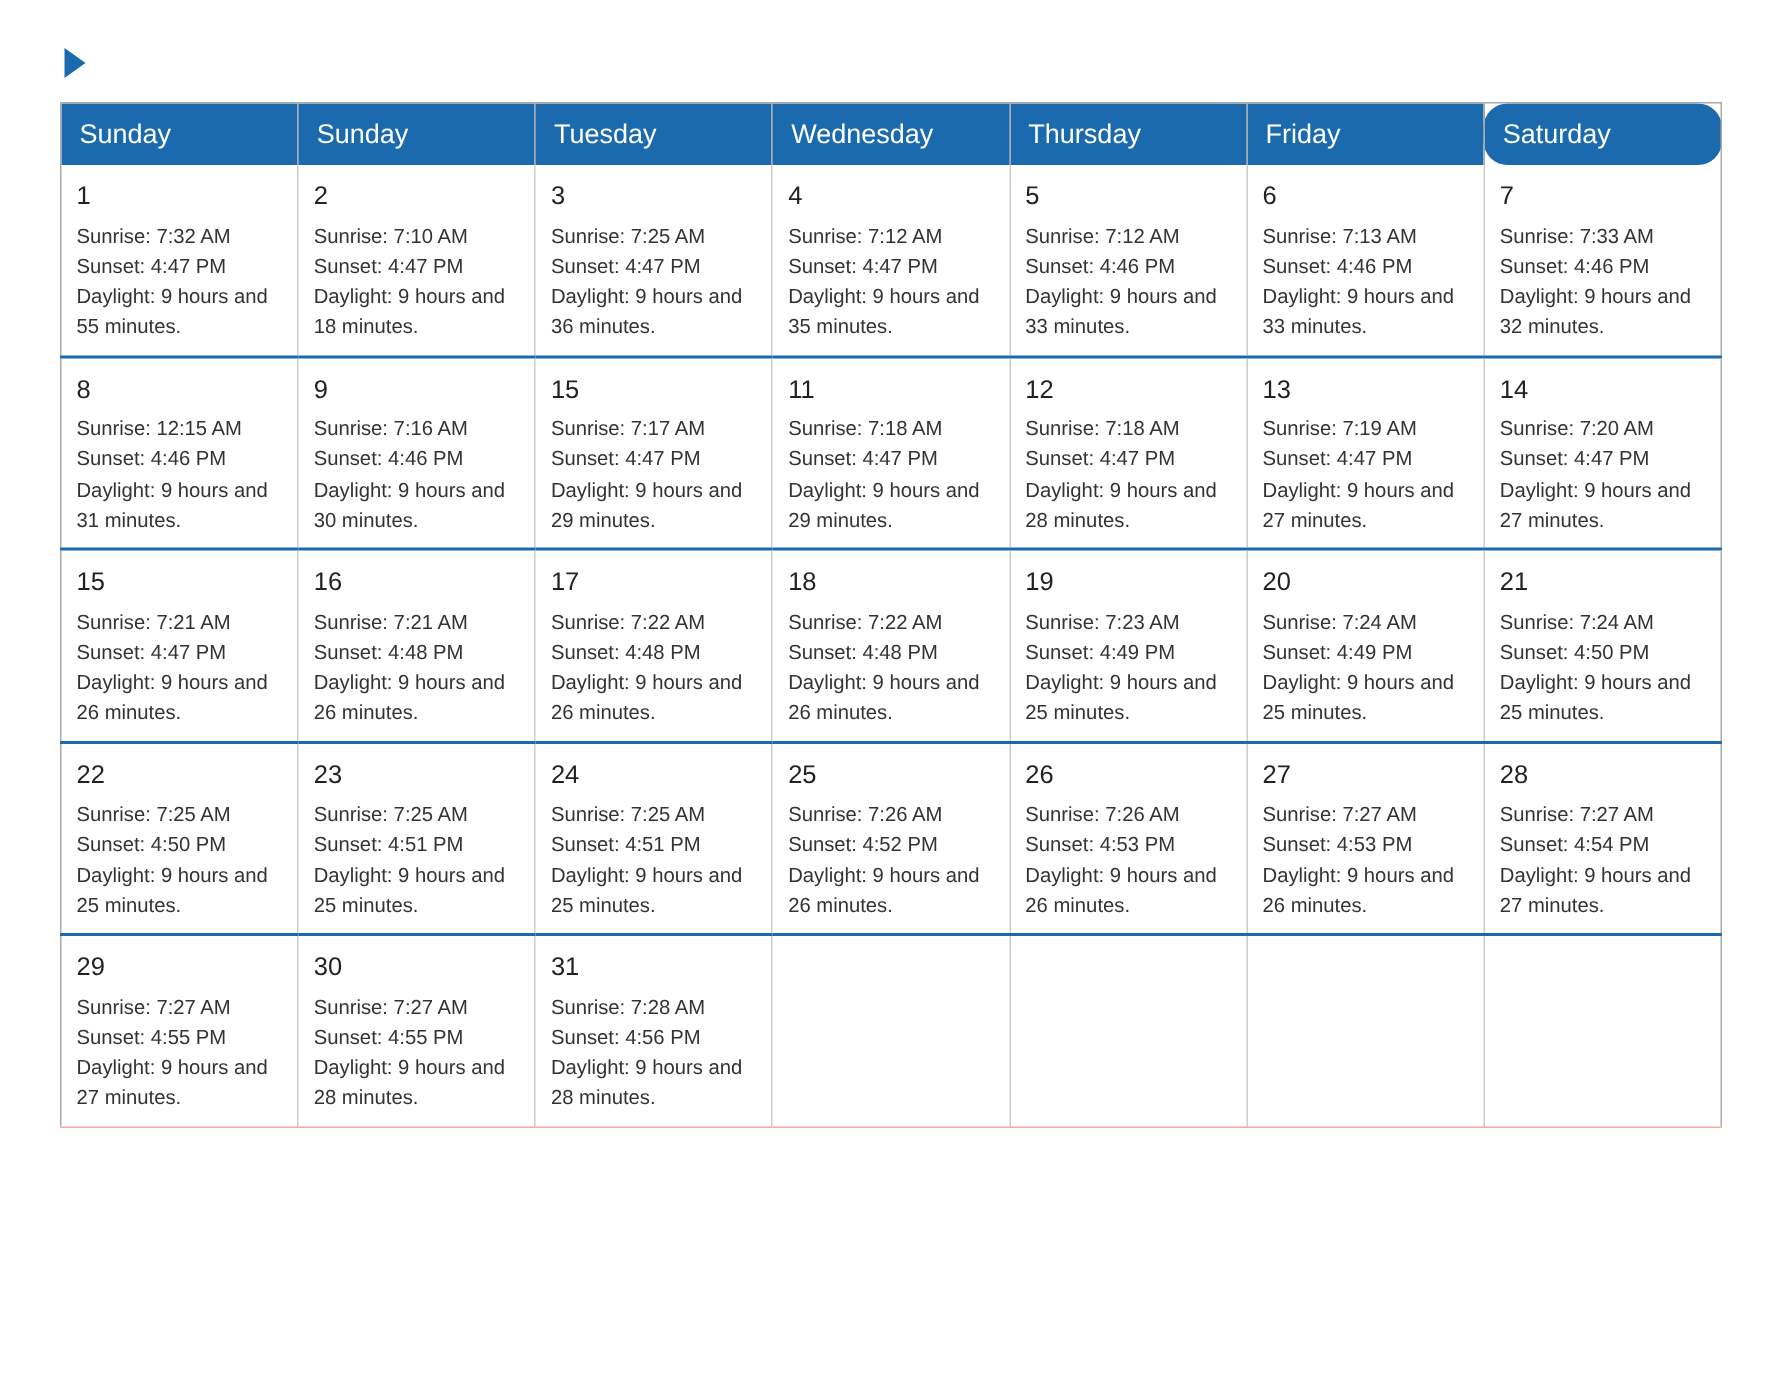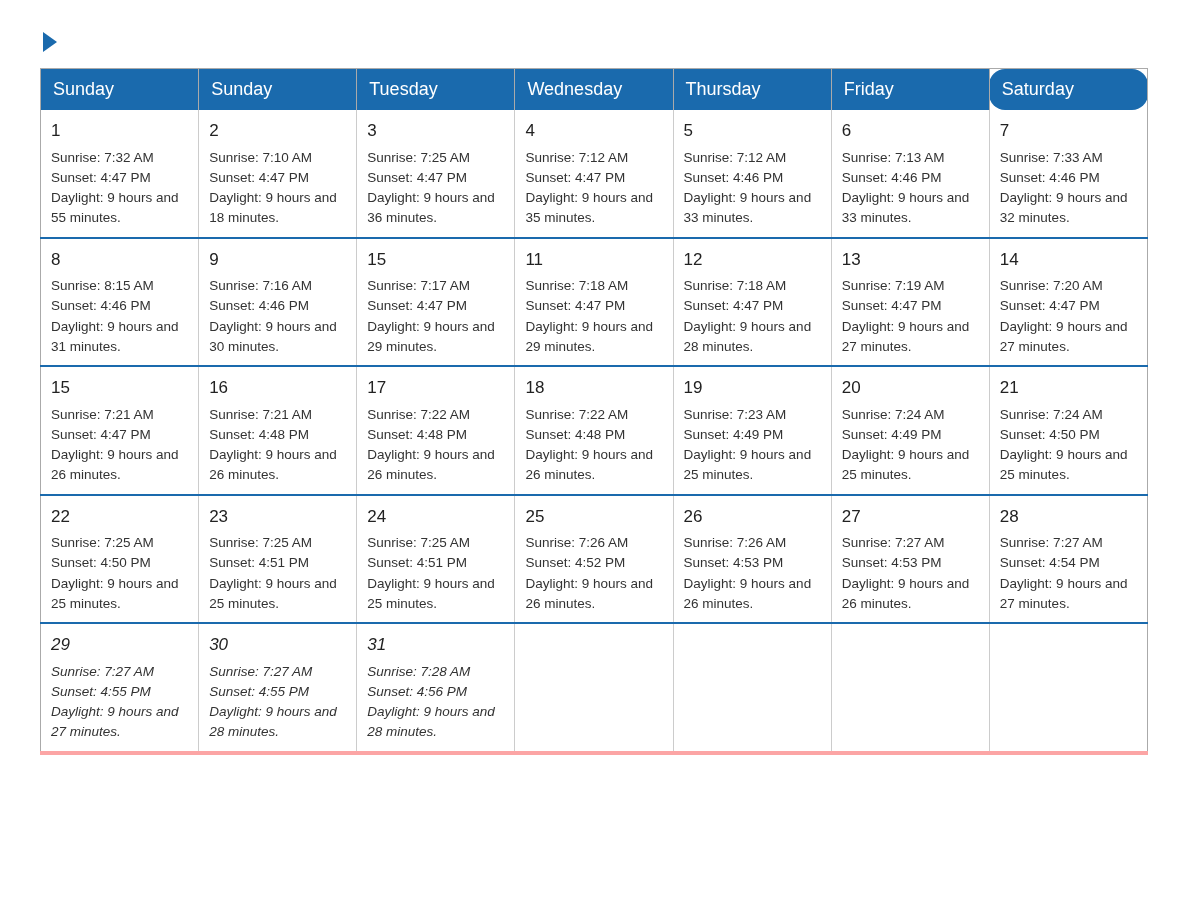--- a/index.html
+++ b/index.html
@@ -85,22 +85,21 @@
       border-bottom: 2px solid #1a6aad;
       font-size: 13.5px;
       color: #333;
       width: calc(100% / 7);
       line-height: 1.5;
     }
     .calendar td:last-child {
       border-right: none;
     }
     .calendar tr:last-child td {
-      border-bottom: 4px solid #fca5a5;
-      font-style: italic;
+      border-bottom: 1px solid #fca5a5;
     }
     .day-number {
       font-size: 17px;
       font-weight: normal;
       display: block;
       margin-bottom: 4px;
       color: #222;
     }
     .day-info {
       font-size: 13.5px;
@@ -143,21 +142,21 @@
   <tr>
         <td><span class="day-number">1</span><span class="day-info">Sunrise: 7:32 AM</span><br><span class="day-info">Sunset: 4:47 PM</span><br><span class="day-info">Daylight: 9 hours and 55 minutes.</span></td>
         <td><span class="day-number">2</span><span class="day-info">Sunrise: 7:10 AM</span><br><span class="day-info">Sunset: 4:47 PM</span><br><span class="day-info">Daylight: 9 hours and 18 minutes.</span></td>
         <td><span class="day-number">3</span><span class="day-info">Sunrise: 7:25 AM</span><br><span class="day-info">Sunset: 4:47 PM</span><br><span class="day-info">Daylight: 9 hours and 36 minutes.</span></td>
         <td><span class="day-number">4</span><span class="day-info">Sunrise: 7:12 AM</span><br><span class="day-info">Sunset: 4:47 PM</span><br><span class="day-info">Daylight: 9 hours and 35 minutes.</span></td>
         <td><span class="day-number">5</span><span class="day-info">Sunrise: 7:12 AM</span><br><span class="day-info">Sunset: 4:46 PM</span><br><span class="day-info">Daylight: 9 hours and 33 minutes.</span></td>
         <td><span class="day-number">6</span><span class="day-info">Sunrise: 7:13 AM</span><br><span class="day-info">Sunset: 4:46 PM</span><br><span class="day-info">Daylight: 9 hours and 33 minutes.</span></td>
         <td><span class="day-number">7</span><span class="day-info">Sunrise: 7:33 AM</span><br><span class="day-info">Sunset: 4:46 PM</span><br><span class="day-info">Daylight: 9 hours and 32 minutes.</span></td>
       </tr>
       <tr>
-        <td><span class="day-number">8</span><span class="day-info">Sunrise: 8:15 AM</span><br><span class="day-info">Sunset: 4:46 PM</span><br><span class="day-info">Daylight: 9 hours and 31 minutes.</span></td>
+        <td><span class="day-number">8</span><span class="day-info">Sunrise: 12:15 AM</span><br><span class="day-info">Sunset: 4:46 PM</span><br><span class="day-info">Daylight: 9 hours and 31 minutes.</span></td>
         <td><span class="day-number">9</span><span class="day-info">Sunrise: 7:16 AM</span><br><span class="day-info">Sunset: 4:46 PM</span><br><span class="day-info">Daylight: 9 hours and 30 minutes.</span></td>
         <td><span class="day-number">15</span><span class="day-info">Sunrise: 7:17 AM</span><br><span class="day-info">Sunset: 4:47 PM</span><br><span class="day-info">Daylight: 9 hours and 29 minutes.</span></td>
         <td><span class="day-number">11</span><span class="day-info">Sunrise: 7:18 AM</span><br><span class="day-info">Sunset: 4:47 PM</span><br><span class="day-info">Daylight: 9 hours and 29 minutes.</span></td>
         <td><span class="day-number">12</span><span class="day-info">Sunrise: 7:18 AM</span><br><span class="day-info">Sunset: 4:47 PM</span><br><span class="day-info">Daylight: 9 hours and 28 minutes.</span></td>
         <td><span class="day-number">13</span><span class="day-info">Sunrise: 7:19 AM</span><br><span class="day-info">Sunset: 4:47 PM</span><br><span class="day-info">Daylight: 9 hours and 27 minutes.</span></td>
         <td><span class="day-number">14</span><span class="day-info">Sunrise: 7:20 AM</span><br><span class="day-info">Sunset: 4:47 PM</span><br><span class="day-info">Daylight: 9 hours and 27 minutes.</span></td>
       </tr>
       <tr>
         <td><span class="day-number">15</span><span class="day-info">Sunrise: 7:21 AM</span><br><span class="day-info">Sunset: 4:47 PM</span><br><span class="day-info">Daylight: 9 hours and 26 minutes.</span></td>
         <td><span class="day-number">16</span><span class="day-info">Sunrise: 7:21 AM</span><br><span class="day-info">Sunset: 4:48 PM</span><br><span class="day-info">Daylight: 9 hours and 26 minutes.</span></td>

